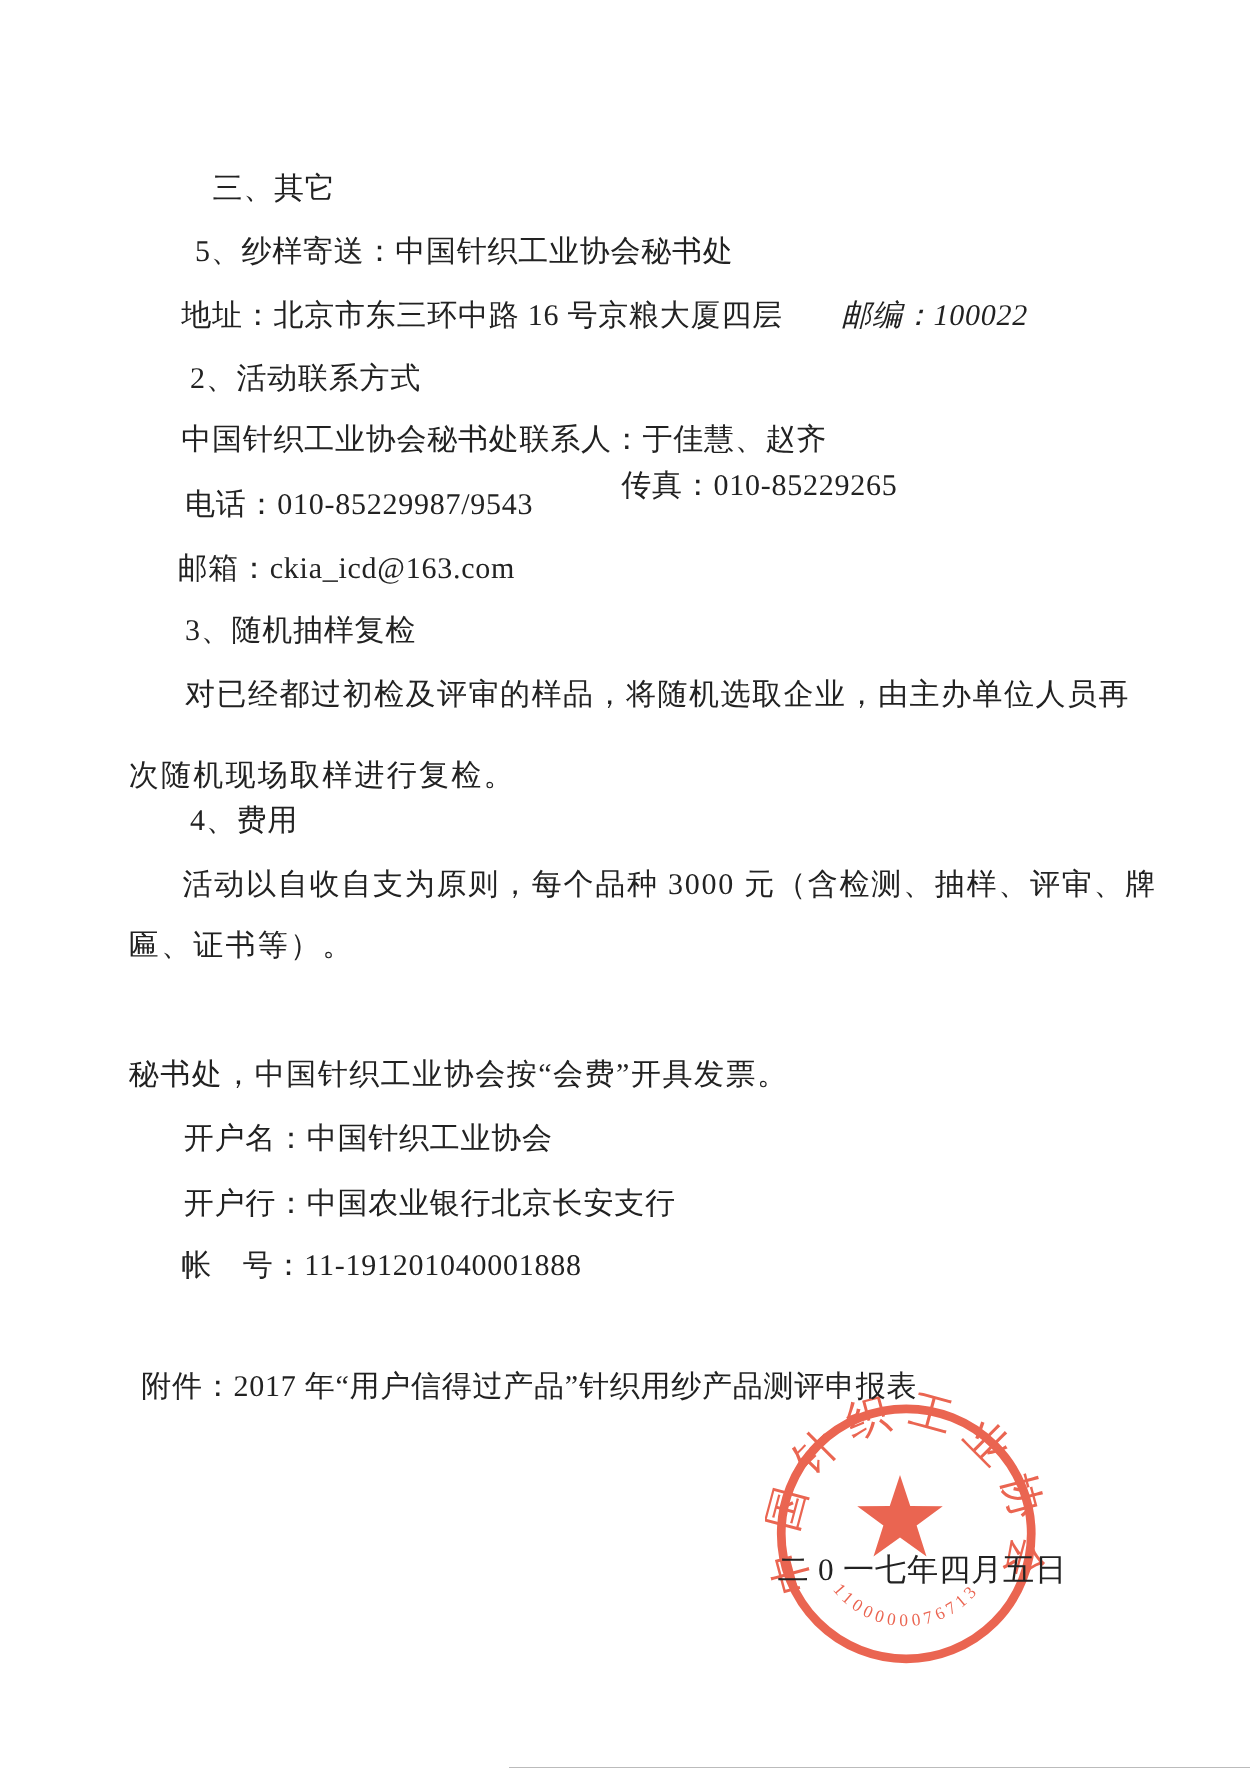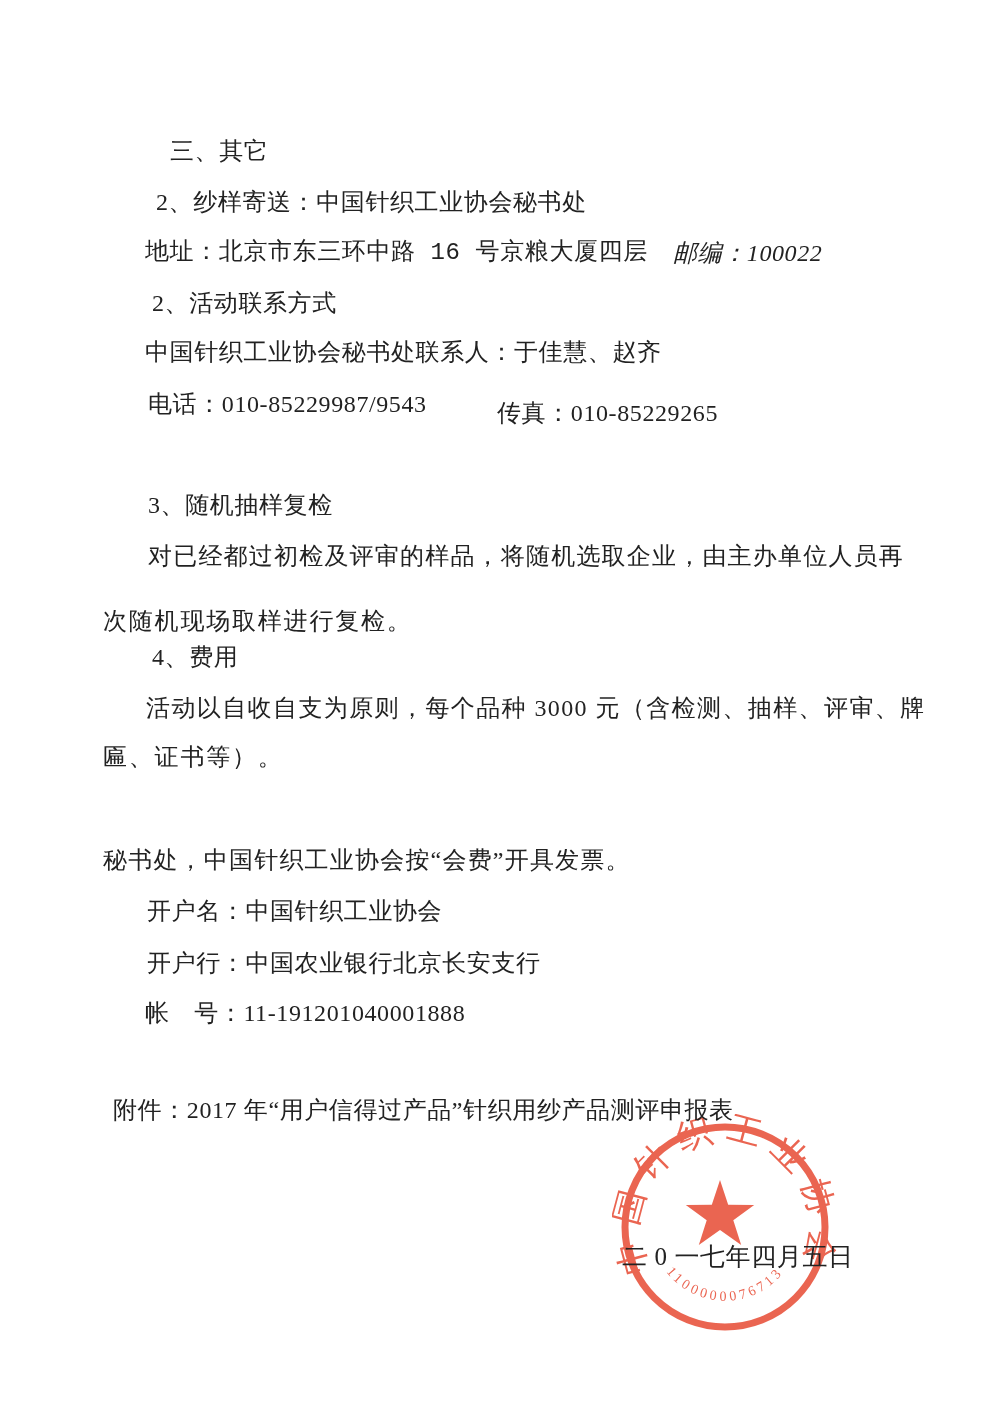--- a/index.html
+++ b/index.html
@@ -17,26 +17,26 @@
     font-size: 24px;
     letter-spacing: 0.6px;
     color: #222222;
     white-space: pre;
     z-index: 3;
     line-height: 1.1;
   }
   
   #l-sec       { left: 170px; top: 138px; }
   #l-item1     { left: 156px; top: 189px; }
-  #l-addr      { left: 145px; top: 240px; font-family: Liberation Mono, monospace; }
+  #l-addr      { left: 145px; top: 240px; }
   #l-postcode  { left: 673px; top: 240px; font-style: italic; }
   #l-item2     { left: 152px; top: 290px; text-align: right; }
   #l-contact   { left: 145px; top: 341px; font-family: Liberation Mono, monospace; }
   #l-phone     { left: 148px; top: 391px; }
-  #l-fax       { left: 497px; top: 400px; }
+  #l-fax       { left: 497px; top: 376px; }
   #l-email     { left: 142px; top: 442px; }
   #l-item3     { left: 148px; top: 492px; }
   #l-p3a       { left: 148px; top: 543px; letter-spacing: 1.2px; }
   #l-p3b       { left: 103px; top: 608px; letter-spacing: 1.8px; }
   #l-item4     { left: 152px; top: 644px; }
   #l-p4a       { left: 146px; top: 695px; letter-spacing: 1.4px; }
   #l-p4b       { left: 103px; top: 744px; letter-spacing: 1.8px; }
   #l-p5a       { left: 148px; top: 795px; letter-spacing: 0.4px; }
   #l-p5b       { left: 103px; top: 847px; letter-spacing: 1.2px; }
   #l-acct-name { left: 147px; top: 898px; }
@@ -60,32 +60,33 @@
   .seal .org-arc   { font-size: 34px; letter-spacing: 11px; }
   .seal .serial-arc{ font-size: 14px; letter-spacing: 3.5px; }
 </style>
 </head>
 <body>
 
 <div class="page">
 
   <div class="line" id="l-sec">三、其它</div>
 
-  <div class="line" id="l-item1">2、纱样寄送：中国针织工业协会秘书处</div>
+  <div class="line" id="l-item1">5、纱样寄送：中国针织工业协会秘书处</div>
 
   <div class="line" id="l-addr">地址：北京市东三环中路 16 号京粮大厦四层</div>
   <div class="line" id="l-postcode">邮编：100022</div>
 
   <div class="line" id="l-item2">2、活动联系方式</div>
 
   <div class="line" id="l-contact">中国针织工业协会秘书处联系人：于佳慧、赵齐</div>
 
   <div class="line" id="l-phone">电话：010-85229987/9543</div>
   <div class="line" id="l-fax">传真：010-85229265</div>
 
+  <div class="line" id="l-email">邮箱：ckia_icd@163.com</div>
 
   <div class="line" id="l-item3">3、随机抽样复检</div>
   <div class="line" id="l-p3a">对已经都过初检及评审的样品，将随机选取企业，由主办单位人员再</div>
   <div class="line" id="l-p3b">次随机现场取样进行复检。</div>
 
   <div class="line" id="l-item4">4、费用</div>
   <div class="line" id="l-p4a">活动以自收自支为原则，每个品种 3000 元（含检测、抽样、评审、牌</div>
   <div class="line" id="l-p4b">匾、证书等）。</div>
   <div class="line" id="l-p5b">秘书处，中国针织工业协会按“会费”开具发票。</div>
 

